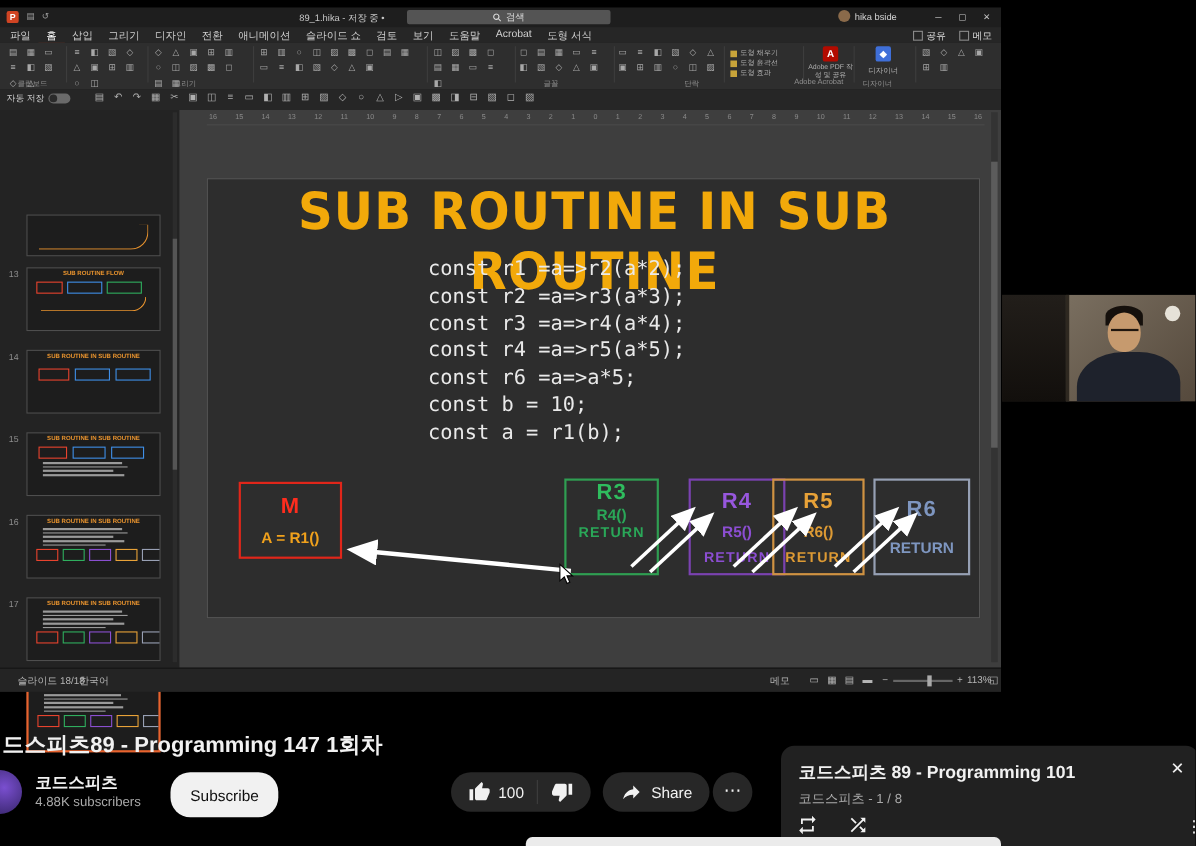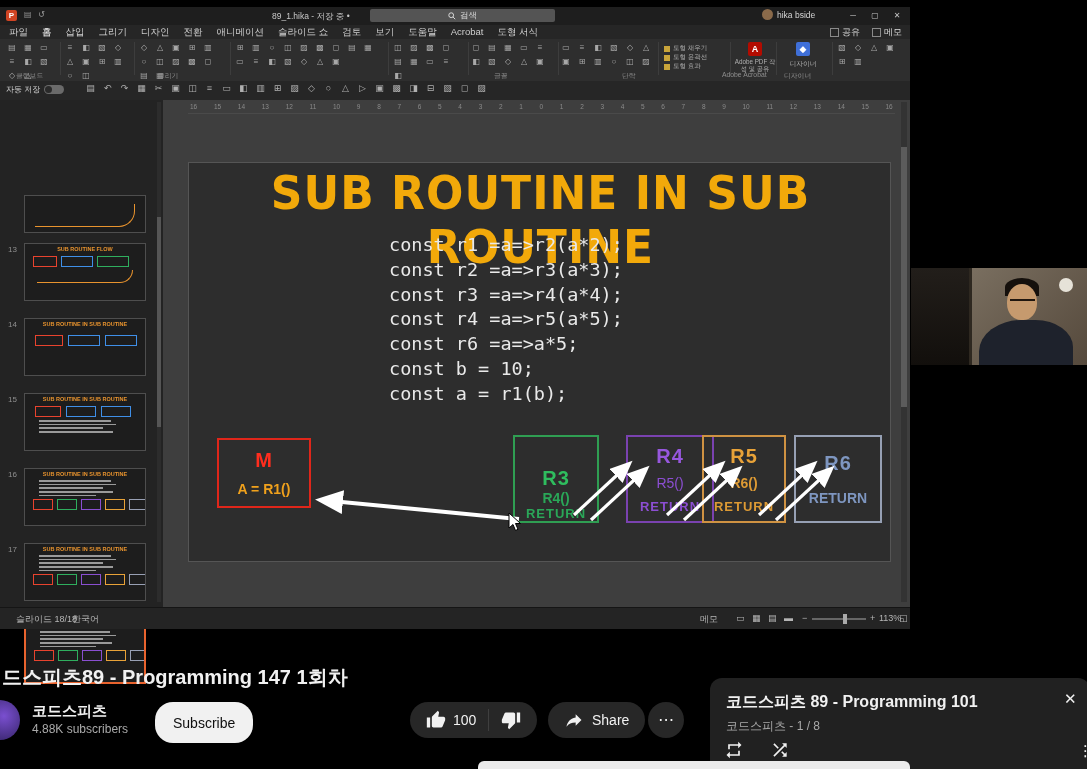--- a/index.html
+++ b/index.html
@@ -479,28 +479,28 @@
           <div>const r4 =a=&gt;r5(a*5);</div>
           <div>const r6 =a=&gt;a*5;</div>
           <div>const b = 10;</div>
           <div>const a = r1(b);</div>
         </div>
       <div id="slide-boxes">
           <div style="left: 28px; top: 275px; width: 94px; height: 70px; position: absolute; border: 2px solid rgb(224, 38, 26); box-sizing: border-box; display: flex; flex-direction: column; align-items: center; justify-content: space-evenly;">
             <div style="font-size: 20px; font-weight: bold; color: rgb(255, 45, 30); letter-spacing: 1px;">M</div>
             <div style="font-size: 14px; font-weight: bold; color: rgb(240, 161, 28);">A = R1()</div>
           </div>
-          <div style="left: 324px; top: 272px; width: 86px; height: 88px; position: absolute; border: 2px solid rgb(47, 158, 82); box-sizing: border-box; display: flex; flex-direction: column; align-items: center; justify-content: flex-end;">
+          <div style="left: 324px; top: 272px; width: 86px; height: 88px; position: absolute; border: 2px solid rgb(47, 158, 82); box-sizing: border-box; display: flex; flex-direction: column; align-items: center; justify-content: flex-start;">
             <div style="font-size: 20px; font-weight: bold; color: rgb(47, 189, 94); letter-spacing: 1px;">R3</div>
             <div style="font-size: 14px; font-weight: bold; color: rgb(42, 167, 88);">R4()</div>
             <div style="font-size: 13px; font-weight: bold; color: rgb(42, 167, 88); letter-spacing: 1px;">RETURN</div>
           </div>
           <div style="left: 437px; top: 272px; width: 88px; height: 88px; position: absolute; border: 2px solid rgb(122, 66, 176); box-sizing: border-box; display: flex; flex-direction: column; align-items: center; justify-content: space-evenly;">
             <div style="font-size: 20px; font-weight: bold; color: rgb(151, 87, 221); letter-spacing: 1px;">R4</div>
-            <div style="font-size: 14px; font-weight: normal; color: rgb(140, 78, 210);">R5()</div>
+            <div style="font-size: 14px; font-weight: bold; color: rgb(140, 78, 210);">R5()</div>
             <div style="font-size: 13px; font-weight: bold; color: rgb(140, 78, 210); letter-spacing: 1px;">RETURN</div>
           </div>
           <div style="left: 513px; top: 272px; width: 84px; height: 88px; position: absolute; border: 2px solid rgb(207, 146, 66); box-sizing: border-box; display: flex; flex-direction: column; align-items: center; justify-content: space-evenly;">
             <div style="font-size: 20px; font-weight: bold; color: rgb(232, 162, 56); letter-spacing: 1px;">R5</div>
             <div style="font-size: 14px; font-weight: bold; color: rgb(221, 154, 52);">R6()</div>
             <div style="font-size: 13px; font-weight: bold; color: rgb(221, 154, 52); letter-spacing: 1px;">RETURN</div>
           </div>
           <div style="left: 605px; top: 272px; width: 88px; height: 88px; position: absolute; border: 2px solid rgb(150, 160, 180); box-sizing: border-box; display: flex; flex-direction: column; align-items: center; justify-content: space-evenly;">
             <div style="font-size: 20px; font-weight: bold; color: rgb(126, 150, 192); letter-spacing: 1px;">R6</div>
             <div style="font-size: 14px; font-weight: bold; color: rgb(126, 150, 192);">RETURN</div>

